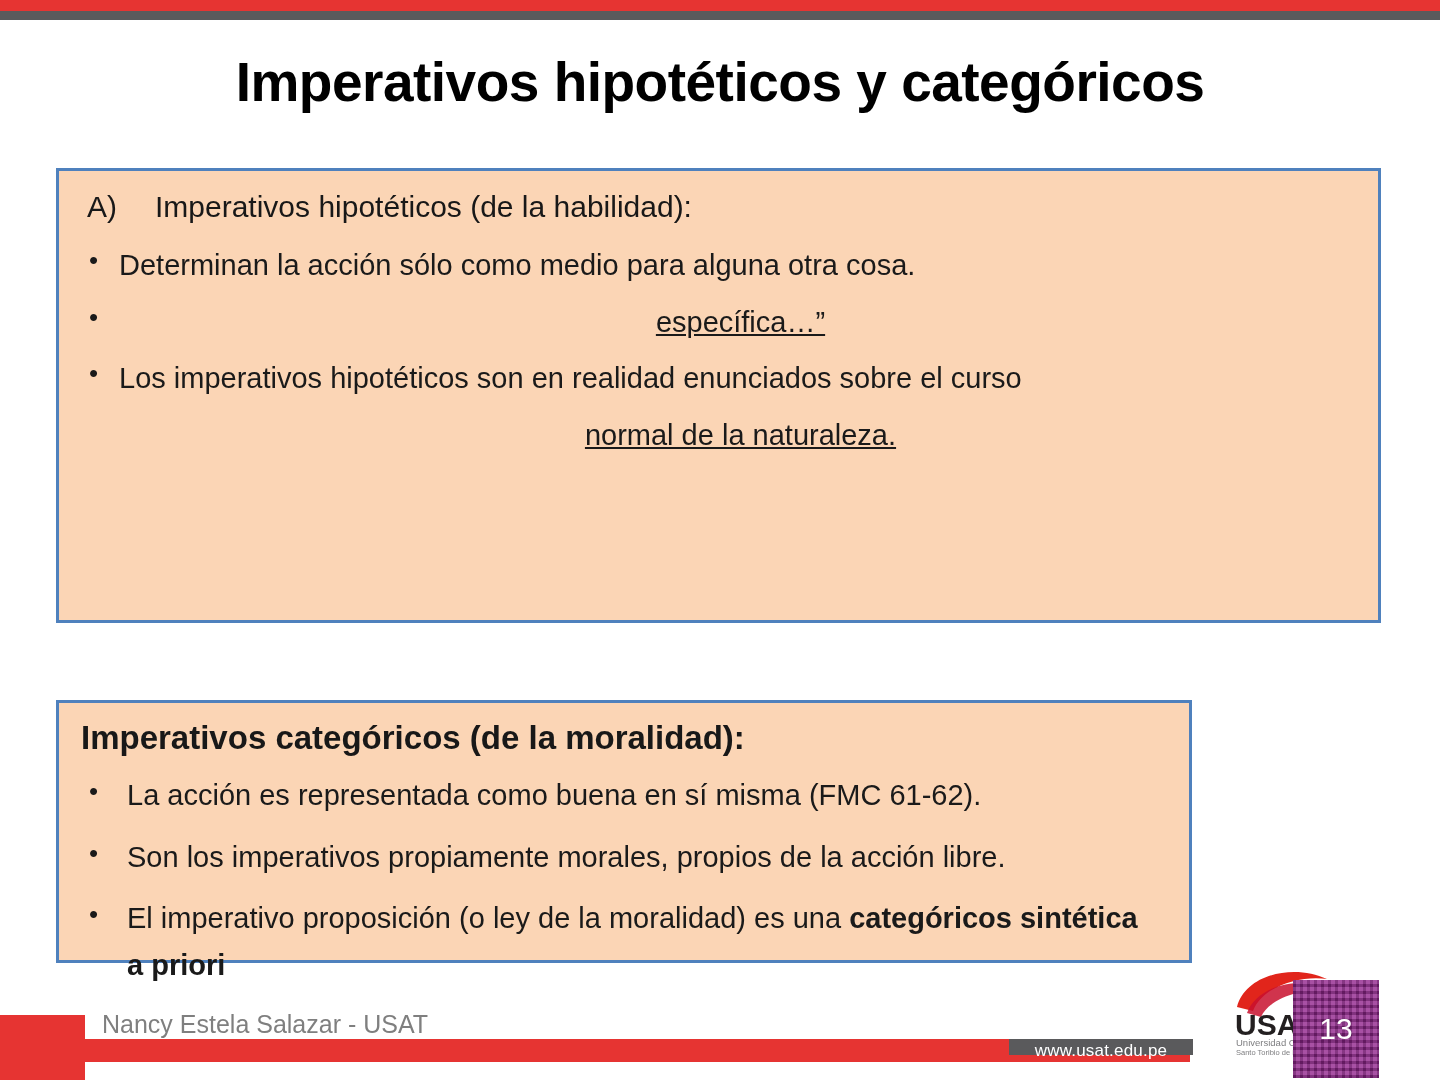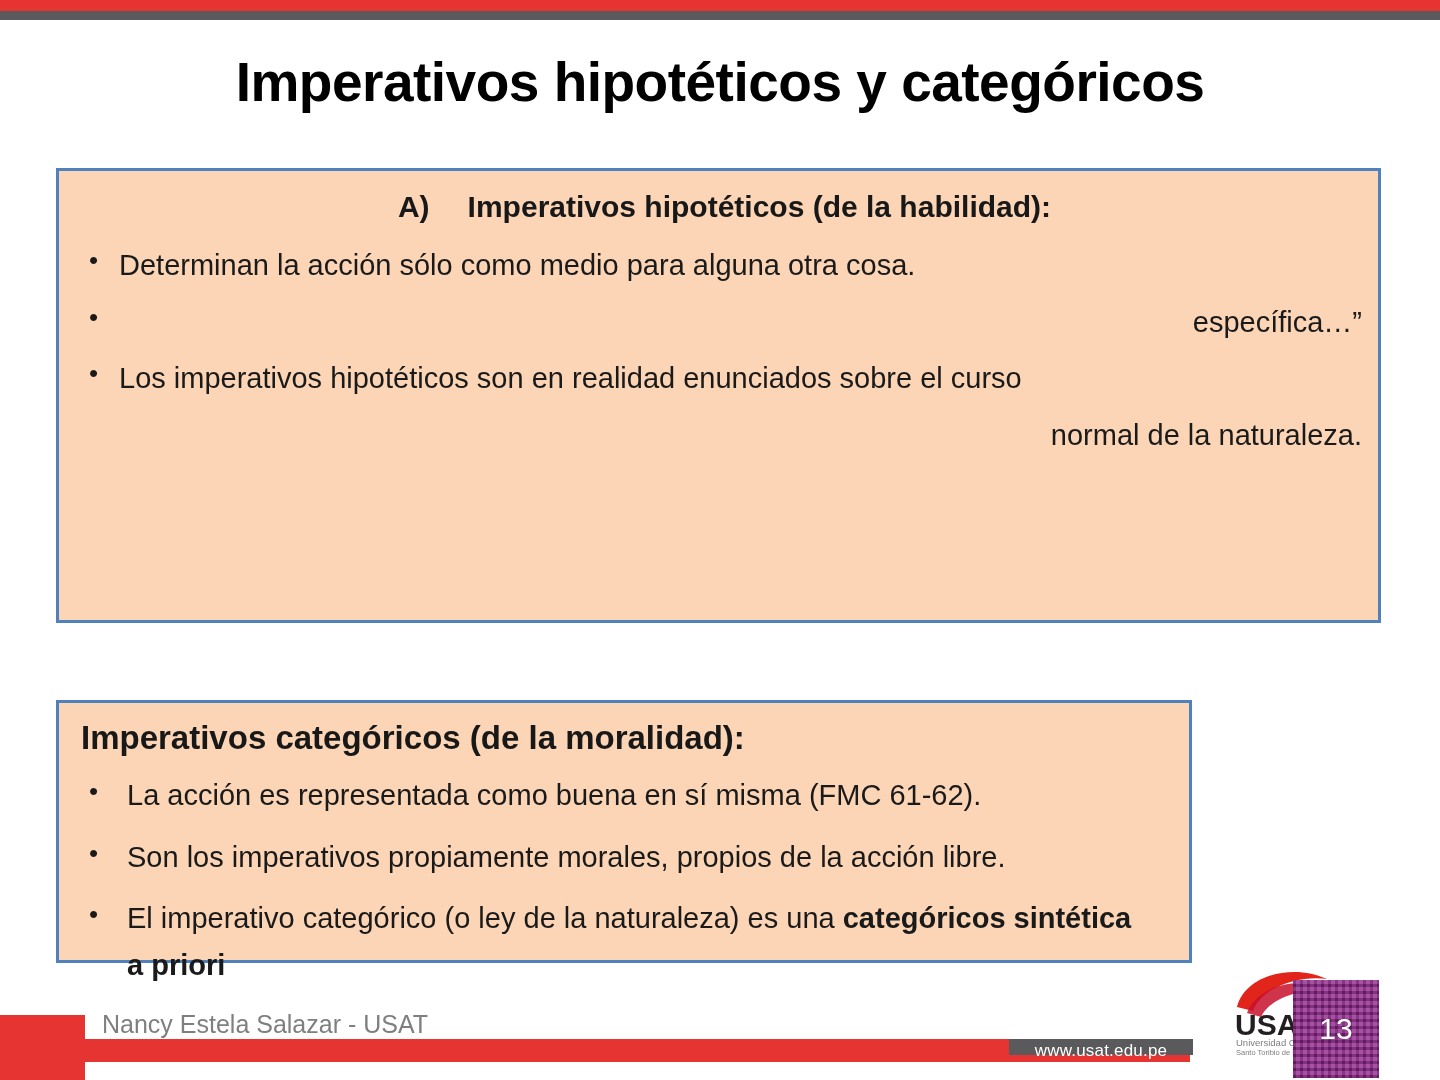--- a/index.html
+++ b/index.html
@@ -60,25 +60,24 @@
   #box-b {
     left: 56px;
     top: 700px;
     width: 1136px;
     height: 263px;
     padding: 14px 16px 8px 16px;
   }
 
   .heading-a {
     font-size: 30px;
-    font-weight: bold;
+    font-weight: normal;
     color: #181818;
     margin: 0 0 12px 12px;
     line-height: 1.2;
-    text-align: center;
   }
   .heading-a .letter { margin-right: 38px; }
 
   .heading-b {
     font-size: 33px;
     font-weight: bold;
     color: #181818;
     margin: 0 0 4px 6px;
     line-height: 1.25;
   }
@@ -102,21 +101,21 @@
     top: -2px;
     font-size: 26px;
     line-height: inherit;
   }
 
   #box-a ul.bullets li {
     font-size: 29px;
     line-height: 1.95;
     margin-bottom: 0px;
   }
-  #box-a ul.bullets li .lastline { display: block; text-align: right; }
+  #box-a ul.bullets li .lastline { display: block; text-align: center; text-decoration: underline; }
 
   #box-b ul.bullets li {
     font-size: 29px;
     line-height: 1.63;
     padding-left: 52px;
     margin-top: 14px;
   }
   #box-b ul.bullets li::before {
     left: 14px;
     font-size: 26px;
@@ -209,21 +208,21 @@
     <li><span class="lastline">específica…”</span></li>
     <li><span>Los imperativos hipotéticos son en realidad enunciados sobre el curso</span><span class="lastline">normal de la naturaleza.</span></li>
   </ul>
 </div>
 
 <div class="content-box" id="box-b">
   <div class="heading-b">Imperativos categóricos (de la moralidad):</div>
   <ul class="bullets">
     <li><span>La acción es representada como buena en sí misma (FMC 61-62).</span></li>
     <li><span>Son los imperativos propiamente morales, propios de la acción libre.</span></li>
-    <li><span>El imperativo categórico (o ley de la naturaleza) es una </span><b>categóricos sintética</b><br><b>a priori</b></li>
+    <li><span>El imperativo proposición (o ley de la moralidad) es una </span><b>categóricos sintética</b><br><b>a priori</b></li>
   </ul>
 </div>
 
 <div class="footer-author">Nancy Estela Salazar - USAT</div>
 <div class="footer-left-red"></div>
 <div class="footer-red-band"></div>
 <div class="footer-url-box">www.usat.edu.pe</div>
 
 <div class="usat-logo">
   <svg width="120" height="88" viewBox="0 0 120 88" xmlns="http://www.w3.org/2000/svg">

